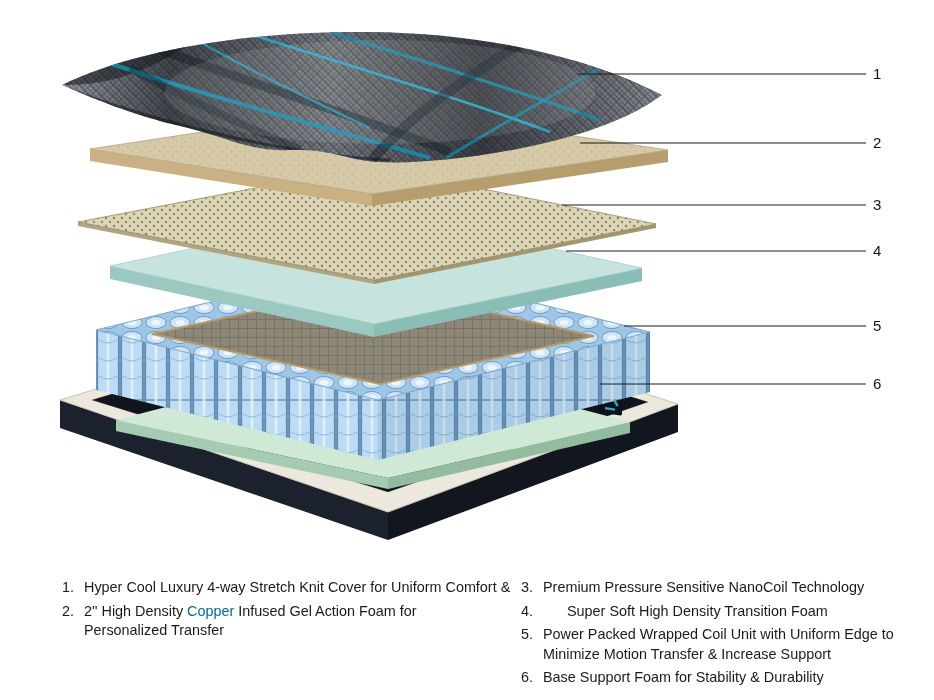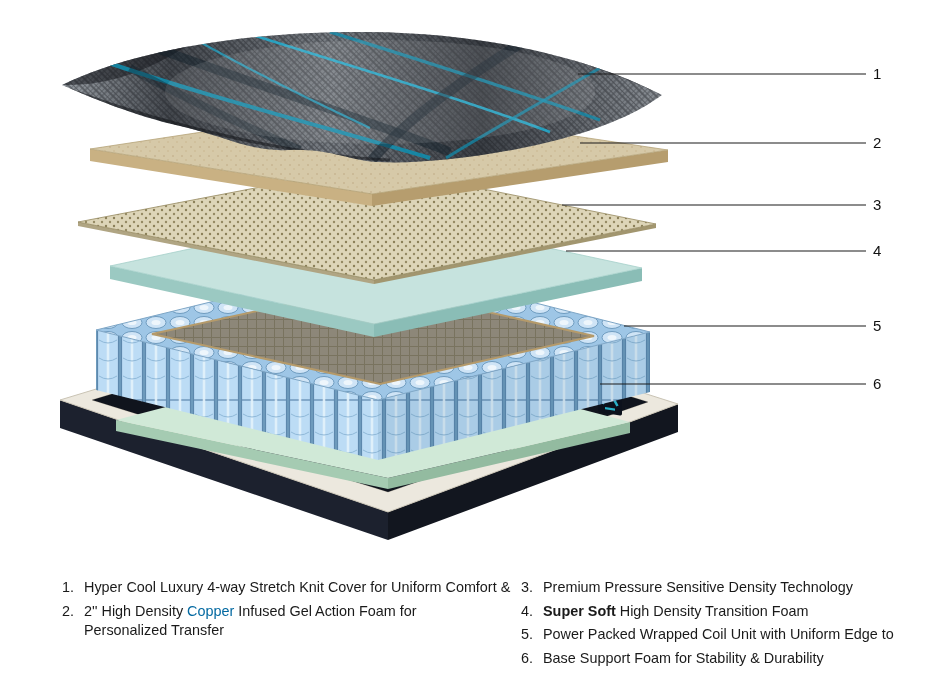--- a/index.html
+++ b/index.html
@@ -16,21 +16,21 @@
   .legend {
     position: absolute; left: 0; top: 578px; width: 934px;
     display: flex; padding-left: 62px;
   }
   .col-left  { width: 445px; flex: none; }
   .col-right { flex: 1; padding-left: 14px; }
   .legend-item { display: flex; font-size: 14.4px; line-height: 1.36; margin-bottom: 4px; }
   .legend-num  { flex: none; width: 22px; }
   .legend-text { white-space: nowrap; }
   .copper { color: #0369a1; }
-  .bold   { font-weight: bold; }
+  .bold   { font-weight: normal; margin-left: 24px; }
 </style>
 </head>
 <body>
 
 <svg class="diagram" width="934" height="572" viewBox="0 0 934 572" xmlns="http://www.w3.org/2000/svg">
   <defs>
     <linearGradient id="coverGrad" x1="0%" y1="0%" x2="100%" y2="0%">
       <stop offset="0%" stop-color="#9aa0a6"></stop>
       <stop offset="18%" stop-color="#44484e"></stop>
       <stop offset="45%" stop-color="#7a7f85"></stop>
@@ -157,28 +157,28 @@
       <span class="legend-text"><span>Hyper Cool Luxury 4-way Stretch Knit Cover for Uniform Comfort &amp;</span><br></span>
     </div>
     <div class="legend-item">
       <span class="legend-num">2.</span>
       <span class="legend-text"><span>2'' High Density </span><span class="copper">Copper</span><span> Infused Gel Action Foam for</span><br><span>Personalized Transfer</span></span>
     </div>
   </div>
   <div class="col-right">
     <div class="legend-item">
       <span class="legend-num">3.</span>
-      <span class="legend-text"><span>Premium Pressure Sensitive Density Technology</span></span>
+      <span class="legend-text"><span>Premium Pressure Sensitive NanoCoil Technology</span></span>
     </div>
     <div class="legend-item">
       <span class="legend-num">4.</span>
       <span class="legend-text"><span class="bold">Super Soft</span><span> High Density Transition Foam</span></span>
     </div>
     <div class="legend-item">
       <span class="legend-num">5.</span>
-      <span class="legend-text"><span>Power Packed Wrapped Coil Unit with Uniform Edge to</span><br></span>
+      <span class="legend-text"><span>Power Packed Wrapped Coil Unit with Uniform Edge to</span><br><span>Minimize Motion Transfer &amp; Increase Support</span></span>
     </div>
     <div class="legend-item">
       <span class="legend-num">6.</span>
       <span class="legend-text"><span>Base Support Foam for Stability &amp; Durability</span></span>
     </div>
   </div>
 </div>
 
 </body></html>

